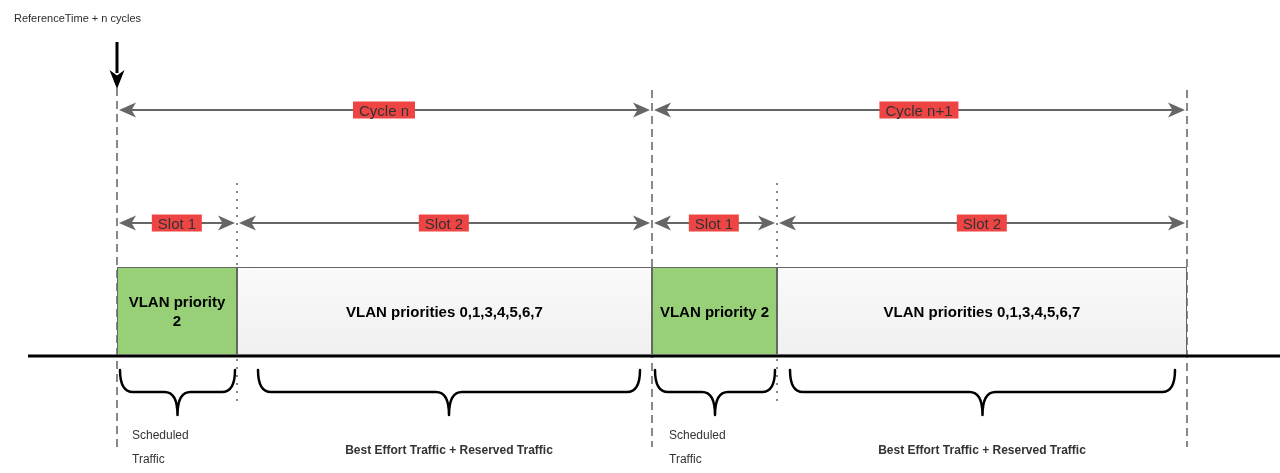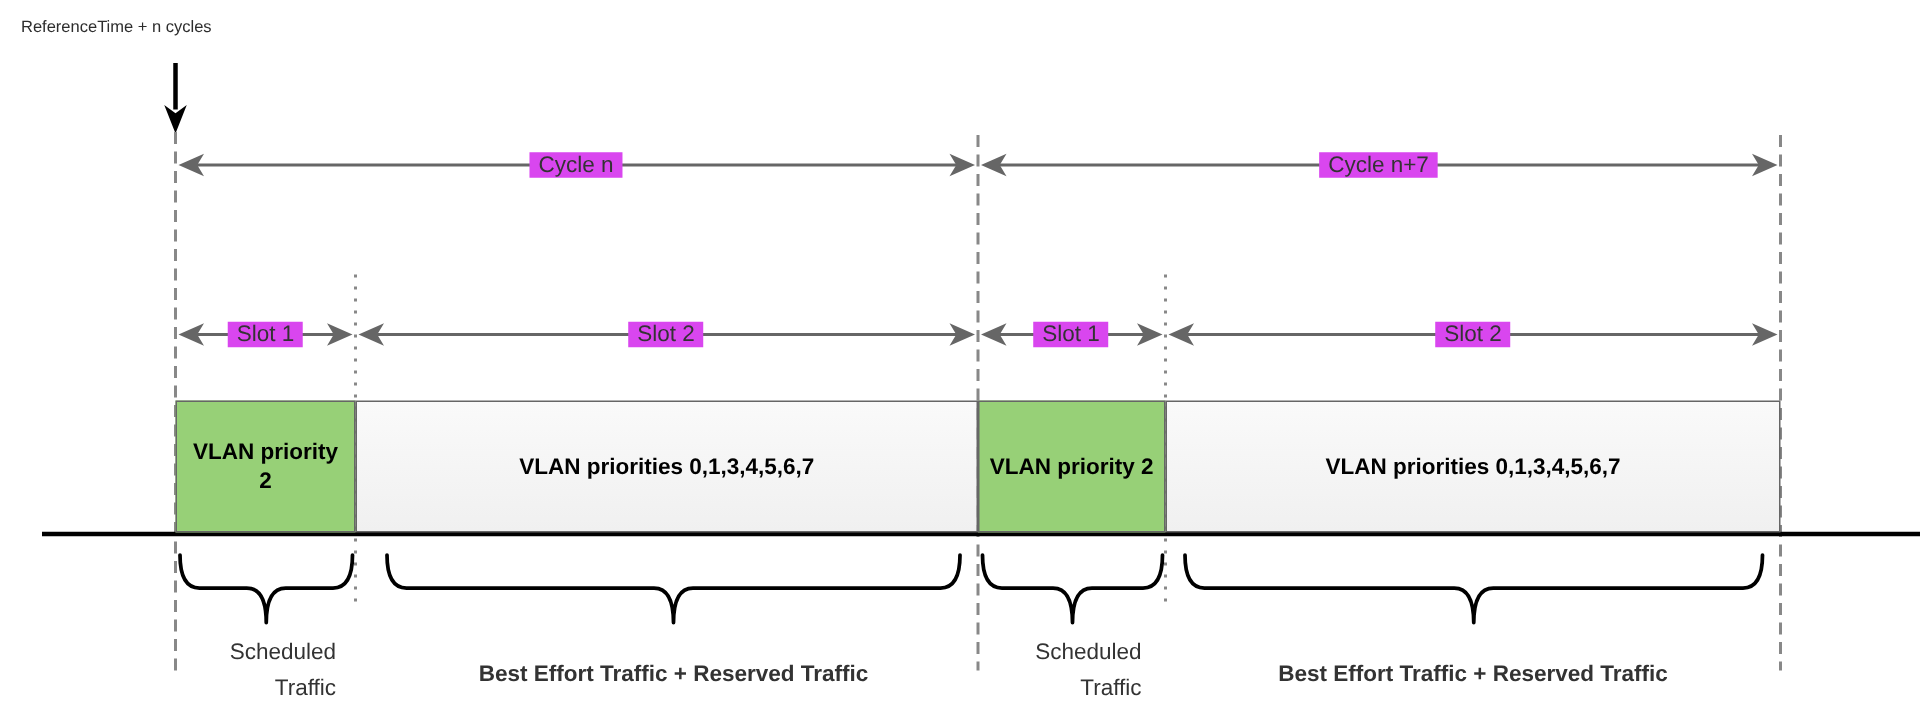--- a/index.html
+++ b/index.html
@@ -7,35 +7,35 @@
     position:relative; width:1280px; height:473px; background:#ffffff;
     font-family:"Liberation Sans", sans-serif; overflow:hidden;
   }
   .overlay { position:absolute; left:0; top:0; pointer-events:none; }
   .ref-label {
     position:absolute; left:14px; top:12px;
     font-size:11px; color:#2d2d2d; white-space:nowrap;
   }
   .arrow-label {
     position:absolute; transform:translate(-50%,-50%);
-    background:#d946ef; padding:0 6px;
+    background:#ef4444; padding:0 6px;
     font-size:15px; color:#333333; white-space:nowrap;
   }
   .vlan-box {
     position:absolute; top:267px; height:88px; box-sizing:border-box;
     border:1px solid #666666;
     display:flex; align-items:center; justify-content:center;
     text-align:center; font-weight:bold; font-size:15px; color:#000000;
     line-height:19px; padding:0 6px;
   }
   .vlan-box.green { background:#97d077; }
   .vlan-box.gray  { background:linear-gradient(#fafafa,#f0f0f0); }
   .traffic-label {
-    position:absolute; transform:translateX(-50%); text-align:right;
-    font-size:15px; color:#333333; line-height:24px;
+    position:absolute; transform:translateX(-50%); text-align:left;
+    font-size:12px; color:#333333; line-height:24px;
   }
   .traffic-label.narrow { width:92px; top:423px; }
   .traffic-label.wide   { top:438px; white-space:nowrap;font-weight:bold; }
 </style>
 </head>
 <body>
 
 <div class="diagram">
 
   <svg class="overlay" width="1280" height="473" viewBox="0 0 1280 473">
@@ -95,21 +95,21 @@
   </svg>
 
   <div class="vlan-box green" style="left:117px; width:120px;">VLAN priority 2</div>
   <div class="vlan-box gray" style="left:237px; width:415px;">VLAN priorities 0,1,3,4,5,6,7</div>
   <div class="vlan-box green" style="left:652px; width:125px;">VLAN priority 2</div>
   <div class="vlan-box gray" style="left:777px; width:410px;">VLAN priorities 0,1,3,4,5,6,7</div>
 
   <div class="ref-label">ReferenceTime + n cycles</div>
 
   <div class="arrow-label" style="left:384px; top:110px;">Cycle n</div>
-  <div class="arrow-label" style="left:919px; top:110px;">Cycle n+7</div>
+  <div class="arrow-label" style="left:919px; top:110px;">Cycle n+1</div>
 
   <div class="arrow-label" style="left:177px; top:223px;">Slot 1</div>
   <div class="arrow-label" style="left:444px; top:223px;">Slot 2</div>
   <div class="arrow-label" style="left:714px; top:223px;">Slot 1</div>
   <div class="arrow-label" style="left:982px; top:223px;">Slot 2</div>
 
   <div class="traffic-label narrow" style="left:178px;">Scheduled Traffic</div>
   <div class="traffic-label wide" style="left:449px;">Best Effort Traffic + Reserved Traffic</div>
   <div class="traffic-label narrow" style="left:715px;">Scheduled Traffic</div>
   <div class="traffic-label wide" style="left:982px;">Best Effort Traffic + Reserved Traffic</div>

